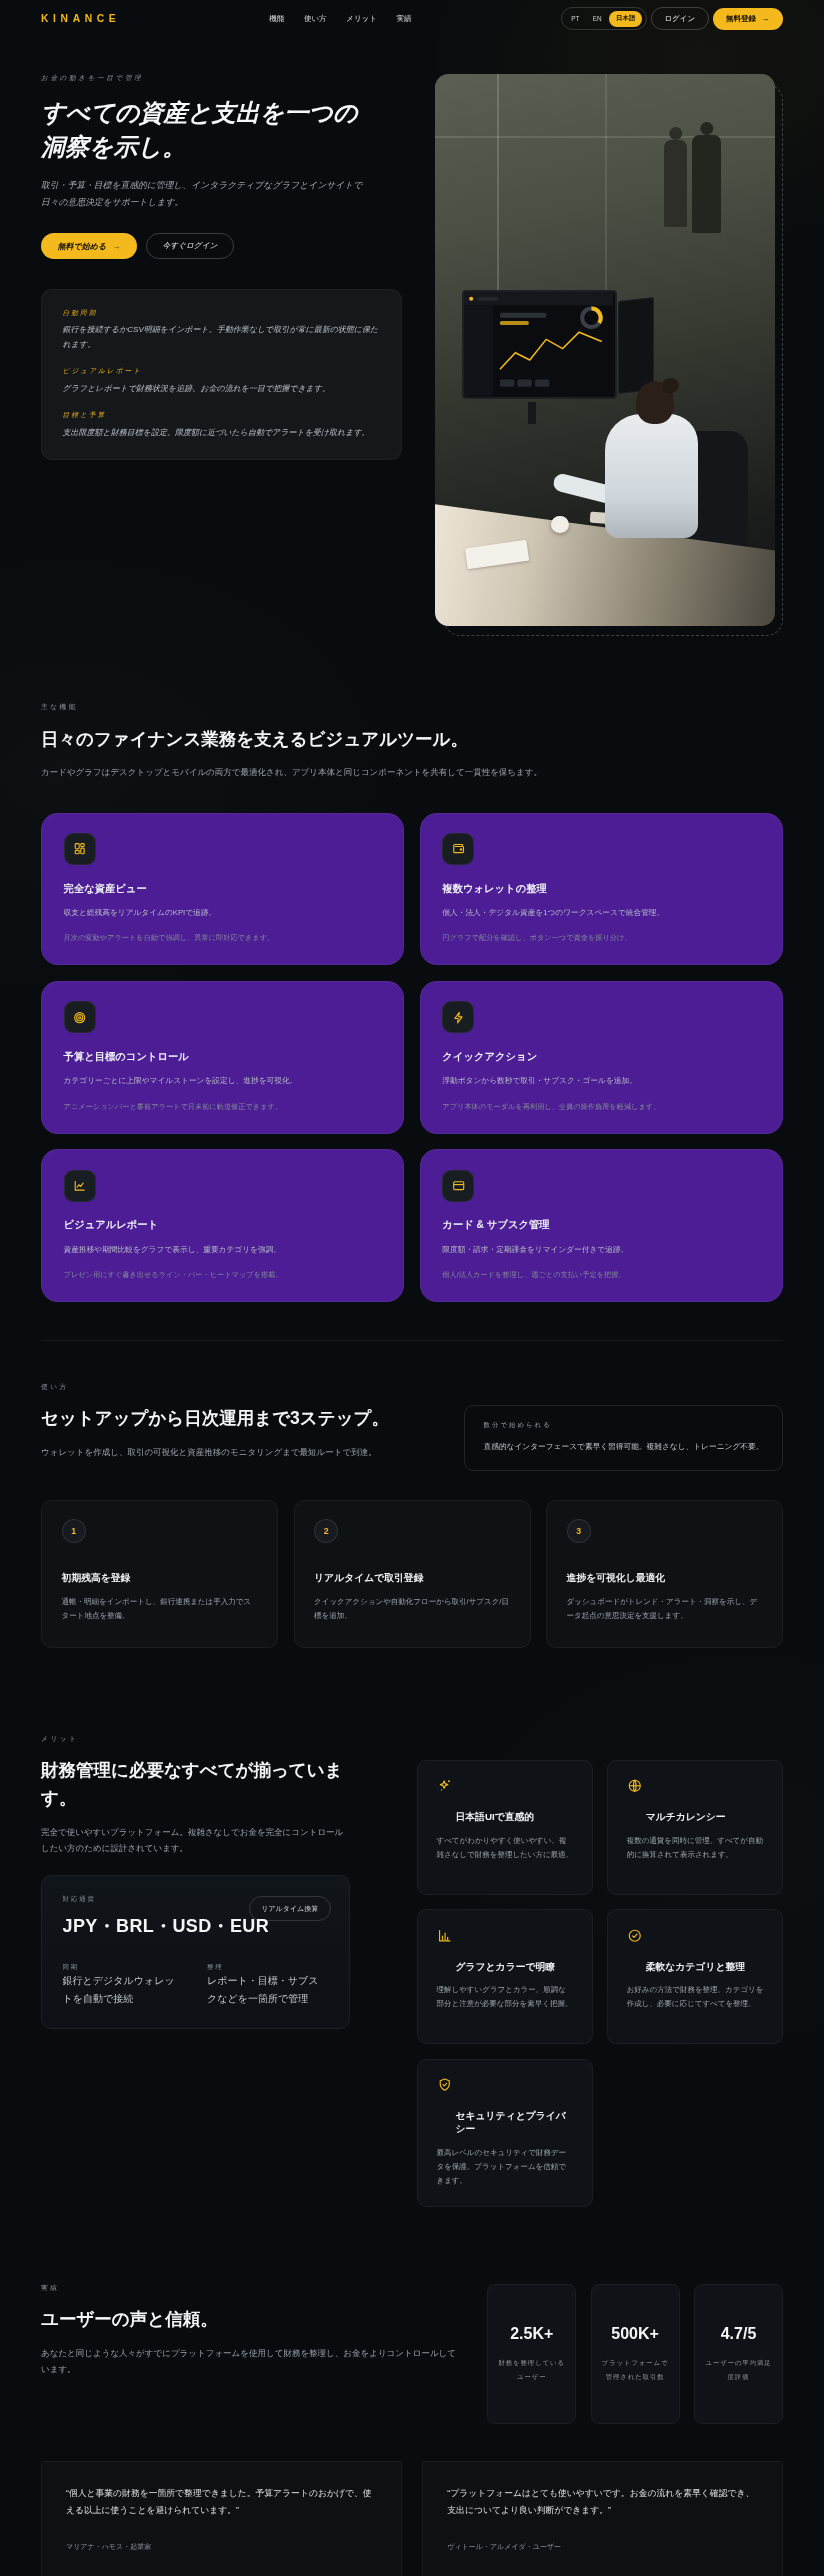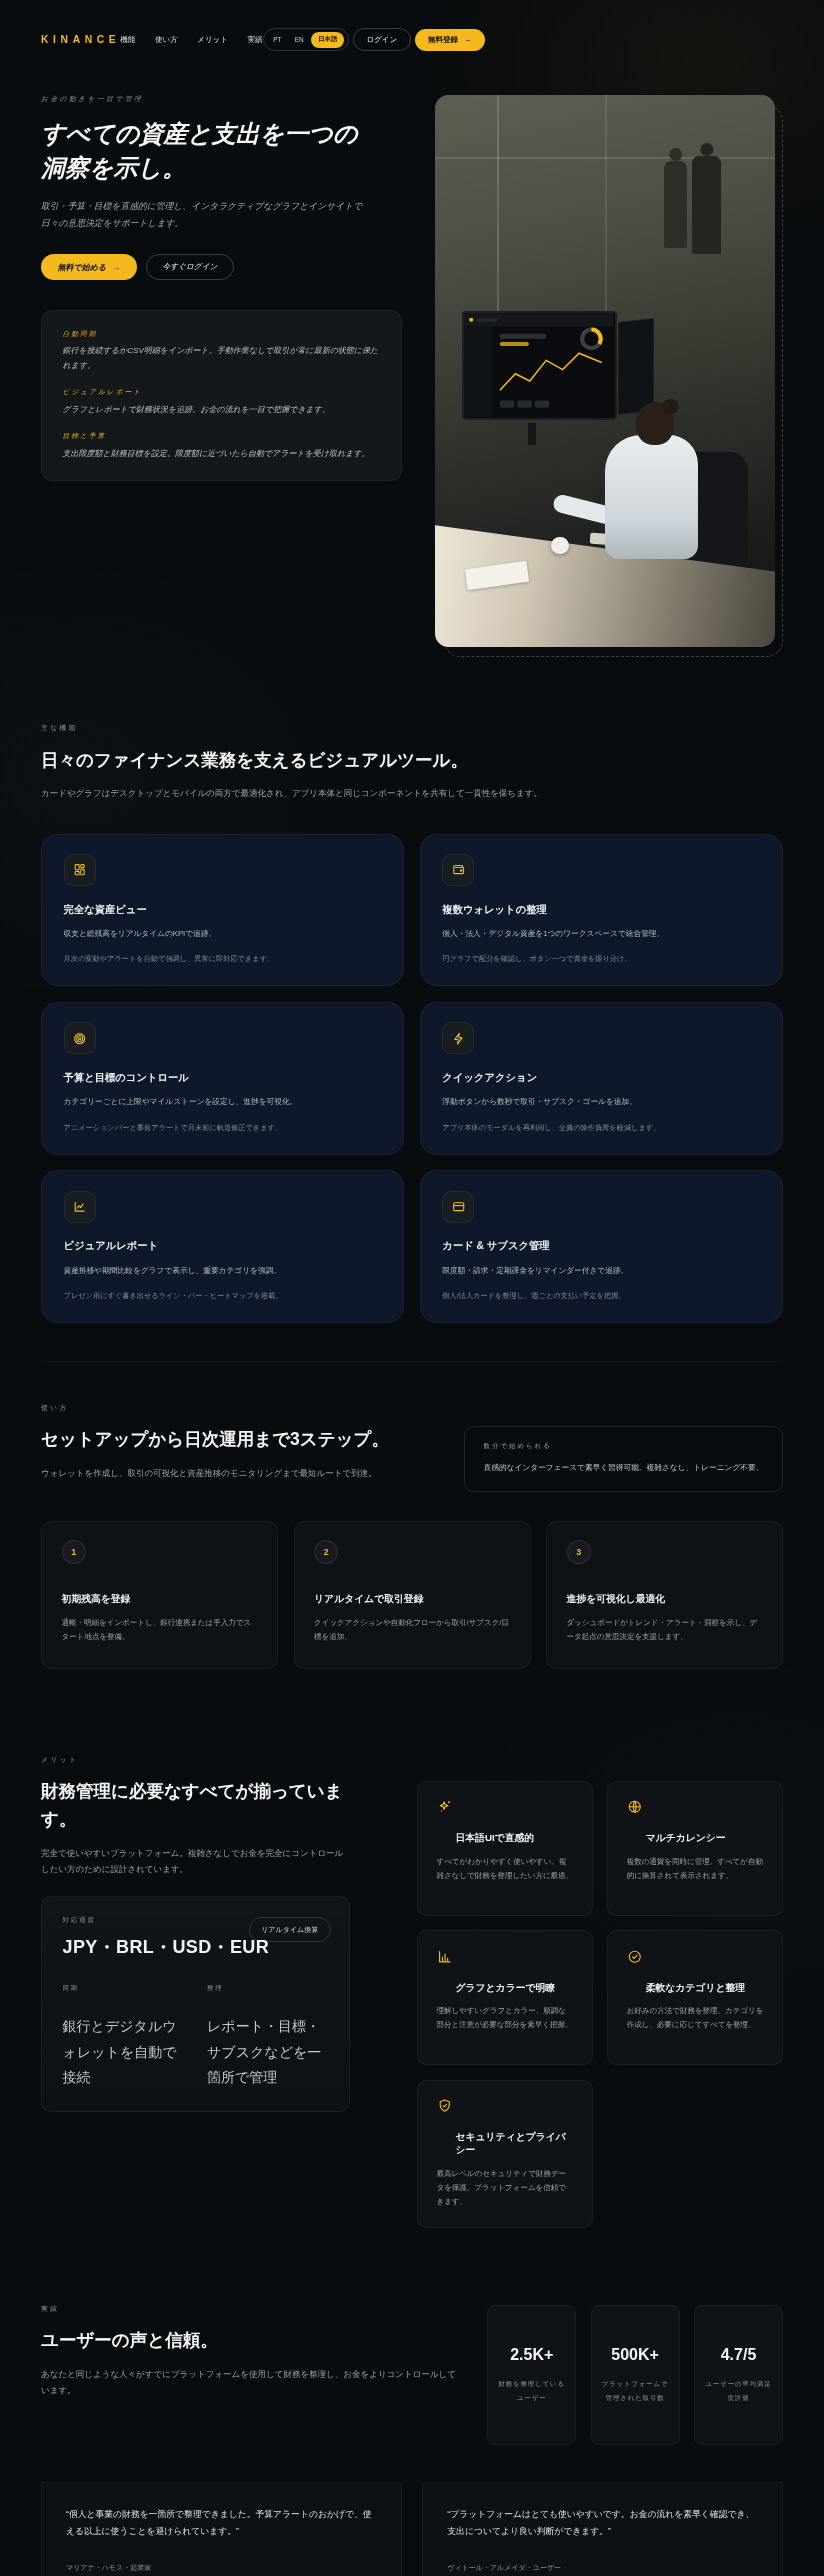--- a/index.html
+++ b/index.html
@@ -10,21 +10,21 @@
     color:#e8ebed;
     background:
       radial-gradient(464px 319px at 85% 2%, rgba(243,185,29,0.045), transparent 60%),
       radial-gradient(567px 392px at 8% 26%, rgba(96,124,150,0.04), transparent 60%),
       radial-gradient(515px 361px at 90% 62%, rgba(96,124,150,0.03), transparent 60%),
       #090c0e;
   }
   .container { width:742px; margin:0 auto; }
 
   
-  .site-header { display:flex; align-items:center; padding-top:28px; }
+  .site-header { display:flex; align-items:center; justify-content:space-between; padding-top:7px; }
   .logo { color:#f3b91d; font-size:10.3px; font-weight:700; letter-spacing:0.45em; }
   .main-nav { display:flex; gap:19.6px; }
   .main-nav a { color:#dde1e4; font-size:7.5px; text-decoration:none; }
   .header-actions { display:flex; align-items:center; gap:4px; }
   .lang-pill { display:flex; align-items:center; gap:1px; border:0.5px solid rgba(255,255,255,0.16); border-radius:515px; padding:2.6px 3.6px; }
   .lang-item { color:#cdd2d6; font-size:6.4px; padding:3.6px 6.2px; cursor:pointer; }
   .lang-item.active { background:#f3b91d; color:#181204; font-weight:700; border-radius:515px; padding:3.6px 7.2px; }
   .btn { display:inline-flex; align-items:center; gap:6.2px; border-radius:515px; font-size:7.5px; text-decoration:none; cursor:pointer; }
   .btn-outline { border:0.5px solid rgba(255,255,255,0.2); color:#eef1f3; padding:5.7px 12.4px; background:transparent; }
   .btn-solid { background:#f3b91d; color:#181204; font-weight:700; padding:6.2px 13.4px; border:none; }
@@ -71,21 +71,21 @@
 
   
   .sec-label { color:#8b949c; font-size:6.7px; letter-spacing:0.38em; }
   .sec-title { margin-top:13.4px; font-size:17.5px; font-weight:700; color:#f3f5f6; line-height:1.5; }
   .sec-desc { margin-top:12.4px; color:#9aa3ab; font-size:8.5px; line-height:1.9; }
 
   
   .features { margin-top:77px; }
   .features .sec-desc { width:608px; }
   .fgrid { margin-top:32px; display:grid; grid-template-columns:1fr 1fr; gap:15.5px; }
-  .fcard { background:#0f172a; border:0.5px solid rgba(255,255,255,0.05); border-radius:17px; padding:19.6px 21.6px; min-height:152px; }
+  .fcard { background:#4c1d95; border:0.5px solid rgba(255,255,255,0.05); border-radius:17px; padding:19.6px 21.6px; min-height:152px; }
   .icon-tile { width:32px; height:32px; border-radius:9.3px; background:#181d21; border:0.5px solid rgba(255,255,255,0.06); display:grid; place-items:center; color:#f3b91d; }
   .fcard h3 { margin-top:16.5px; font-size:10.3px; font-weight:700; color:#eef1f3; }
   .fcard .fdesc { margin-top:10.3px; color:#b6bdc4; font-size:7.7px; line-height:1.85; }
   .fcard .fnote { margin-top:11.3px; color:#828b93; font-size:7.2px; line-height:1.85; }
 
   .rule { border-top:0.5px solid rgba(255,255,255,0.06); margin-top:38px; }
 
   
   .how { padding-top:42px; }
   .how-head { display:flex; justify-content:space-between; }
@@ -101,21 +101,21 @@
 
   
   .benefits { margin-top:87px; display:grid; grid-template-columns:309px 366px; column-gap:67px; }
   .benefits-left .sec-title { line-height:1.55; }
   .currency-box { margin-top:18.5px; background:linear-gradient(180deg,#10151a 0%,#0d1014 100%); border:0.5px solid rgba(255,255,255,0.06); border-radius:10.3px; padding:19.6px 20.6px; position:relative; }
   .cb-label { color:#8b949c; font-size:6.4px; letter-spacing:0.3em; }
   .cb-value { margin-top:9.3px; font-size:18px; font-weight:700; color:#f3f5f6; letter-spacing:0.02em; }
   .cb-badge { position:absolute; top:20.6px; right:18.5px; border:0.5px solid rgba(255,255,255,0.14); border-radius:515px; padding:6.2px 11.3px; font-size:7px; color:#d7dce0; }
   .cb-cols { margin-top:25px; display:grid; grid-template-columns:1fr 1fr; gap:23px; }
   .cb-col .c-label { color:#8b949c; font-size:6.4px; letter-spacing:0.28em; }
-  .cb-col .c-text { margin-top:21px; color:#c2c9cf; font-size:14px; line-height:1.85; }
+  .cb-col .c-text { margin-top:0; color:#c2c9cf; font-size:10px; line-height:1.85; }
   .bgrid { display:grid; grid-template-columns:1fr 1fr; gap:14.4px; align-content:start; margin-top:25px; }
   .bcard { background:#0f1317; border:0.5px solid rgba(255,255,255,0.05); border-radius:9.3px; padding:17.5px 18.5px; min-height:135px; }
   .bcard .bicon { color:#f3b91d; }
   .bcard h3 { margin-top:15.5px; font-size:9.8px; font-weight:700; color:#eef1f3;margin-left:19px; }
   .bcard p { margin-top:9.3px; color:#9aa3ab; font-size:7.5px; line-height:1.9; }
 
   
   .social { margin-top:77px; }
   .social-head { display:flex; justify-content:space-between; }
   .social-left { width:422px; }

